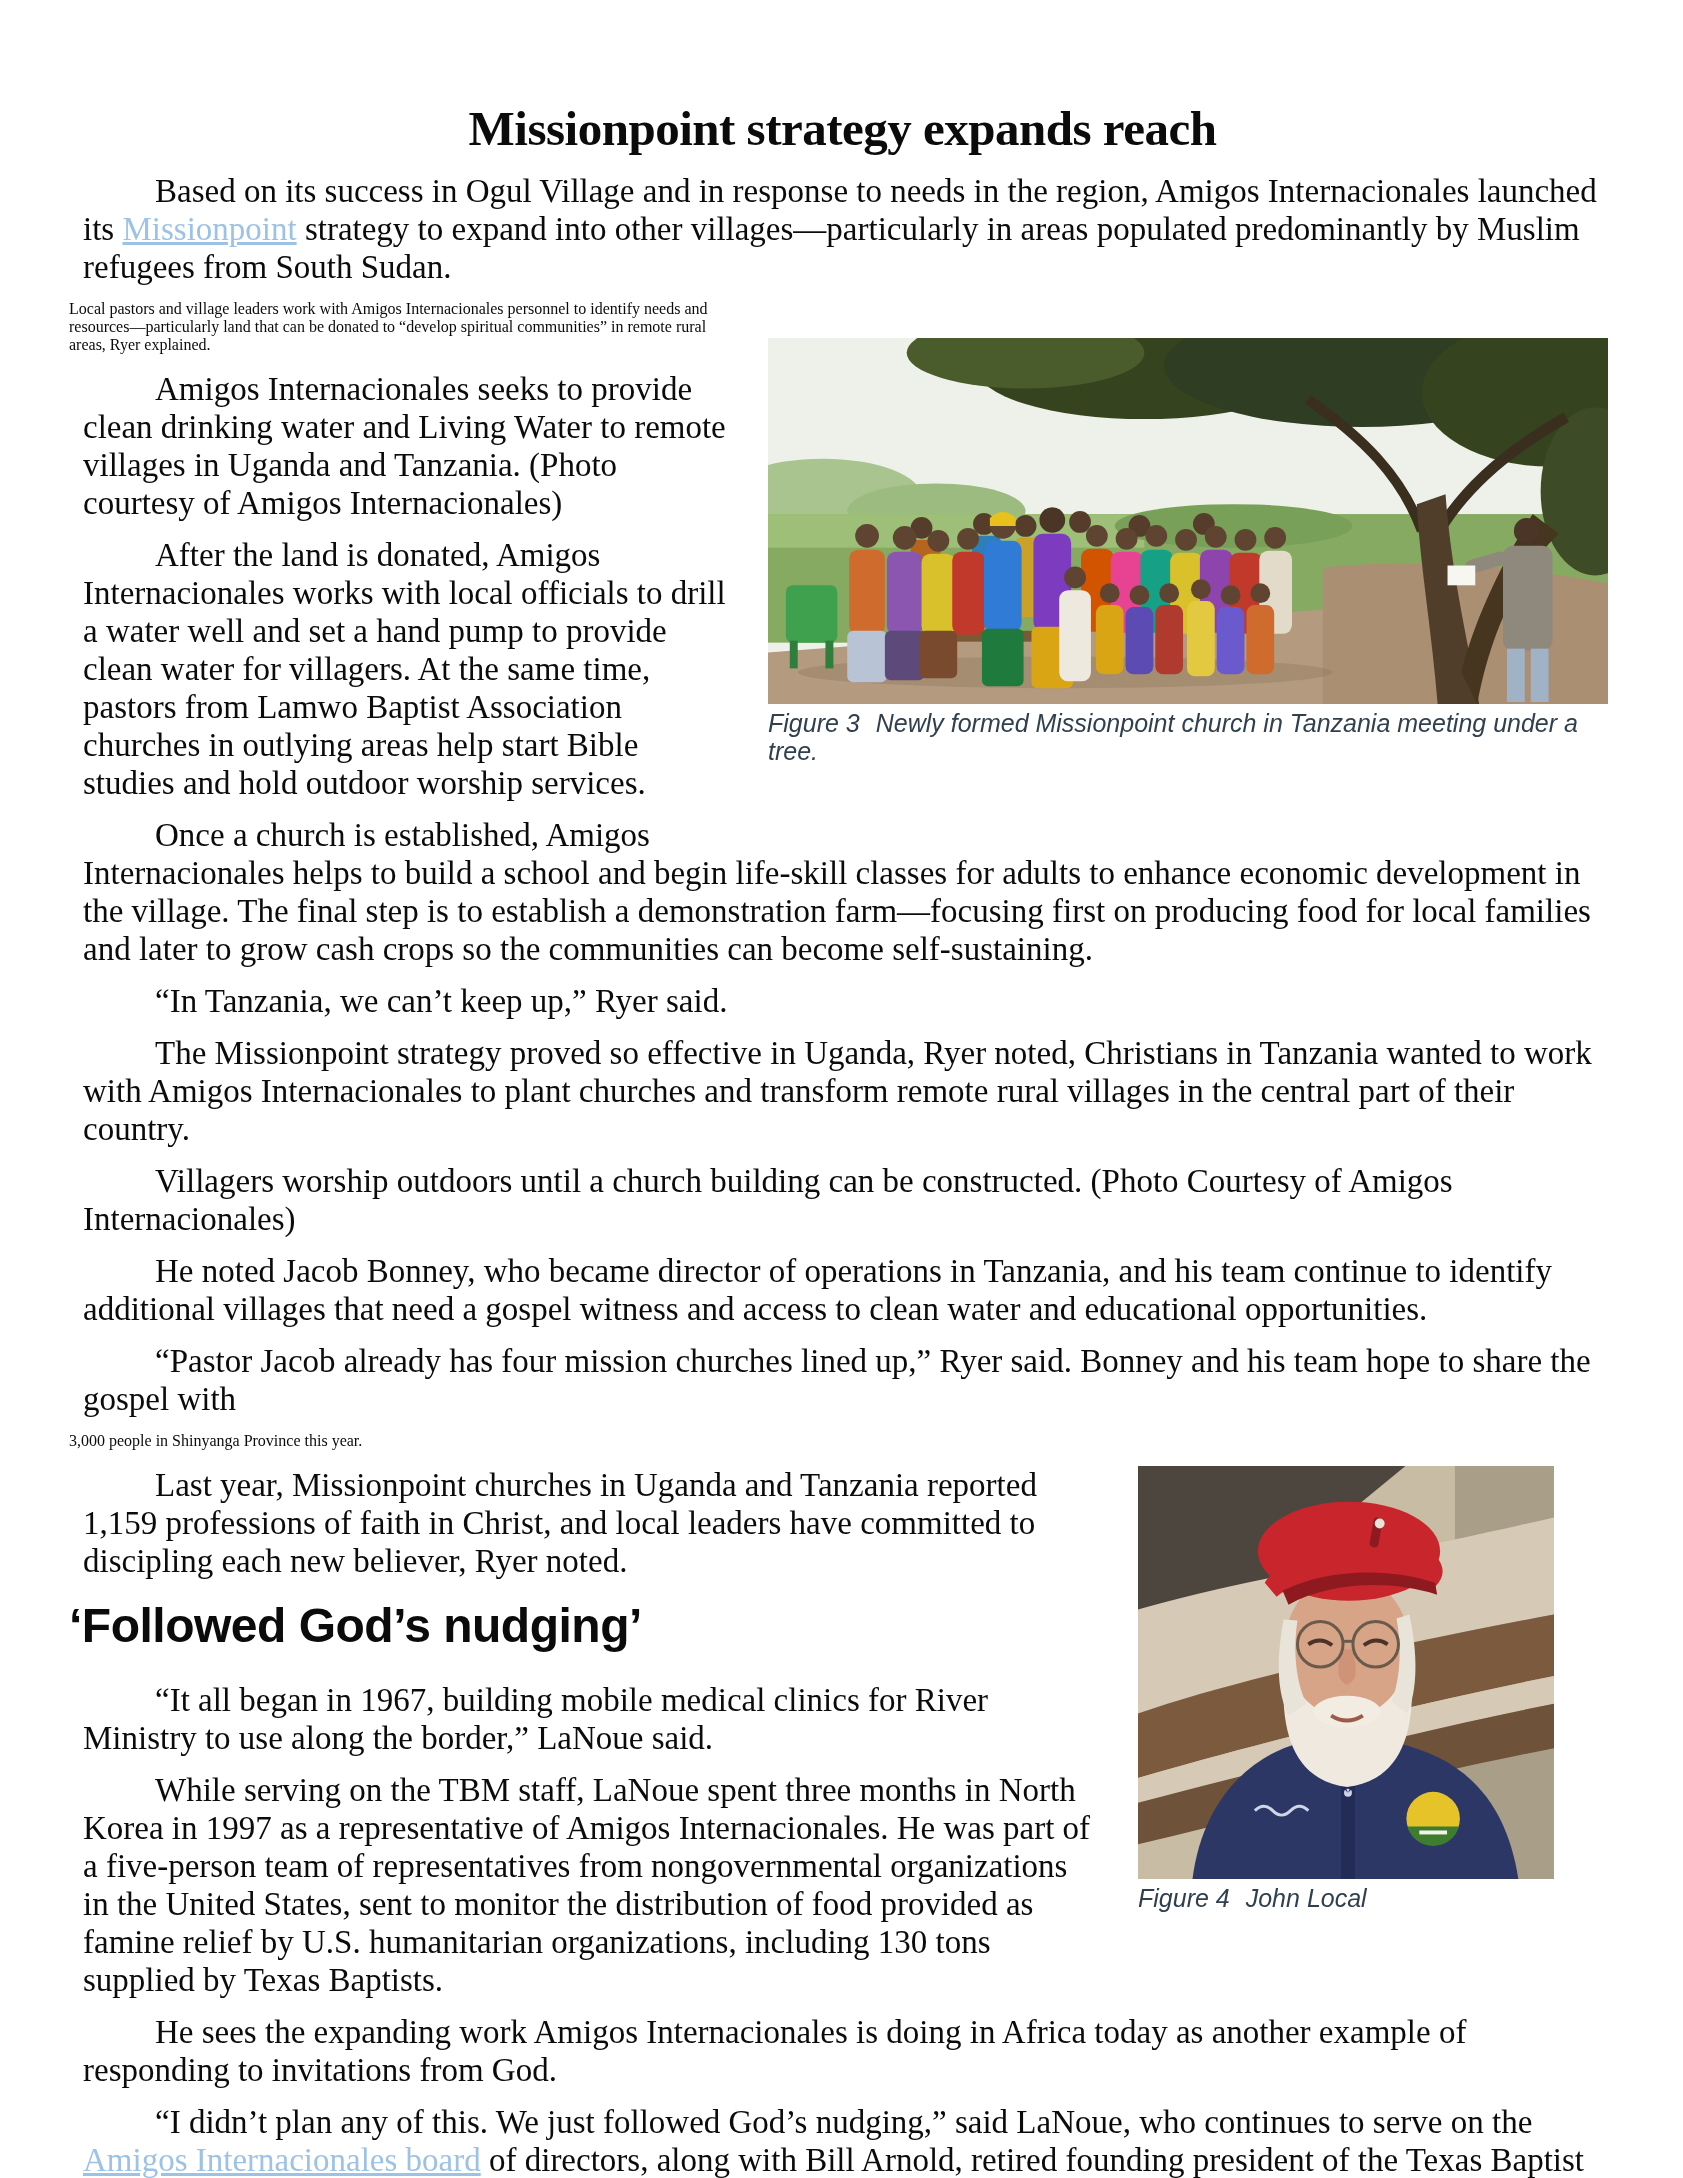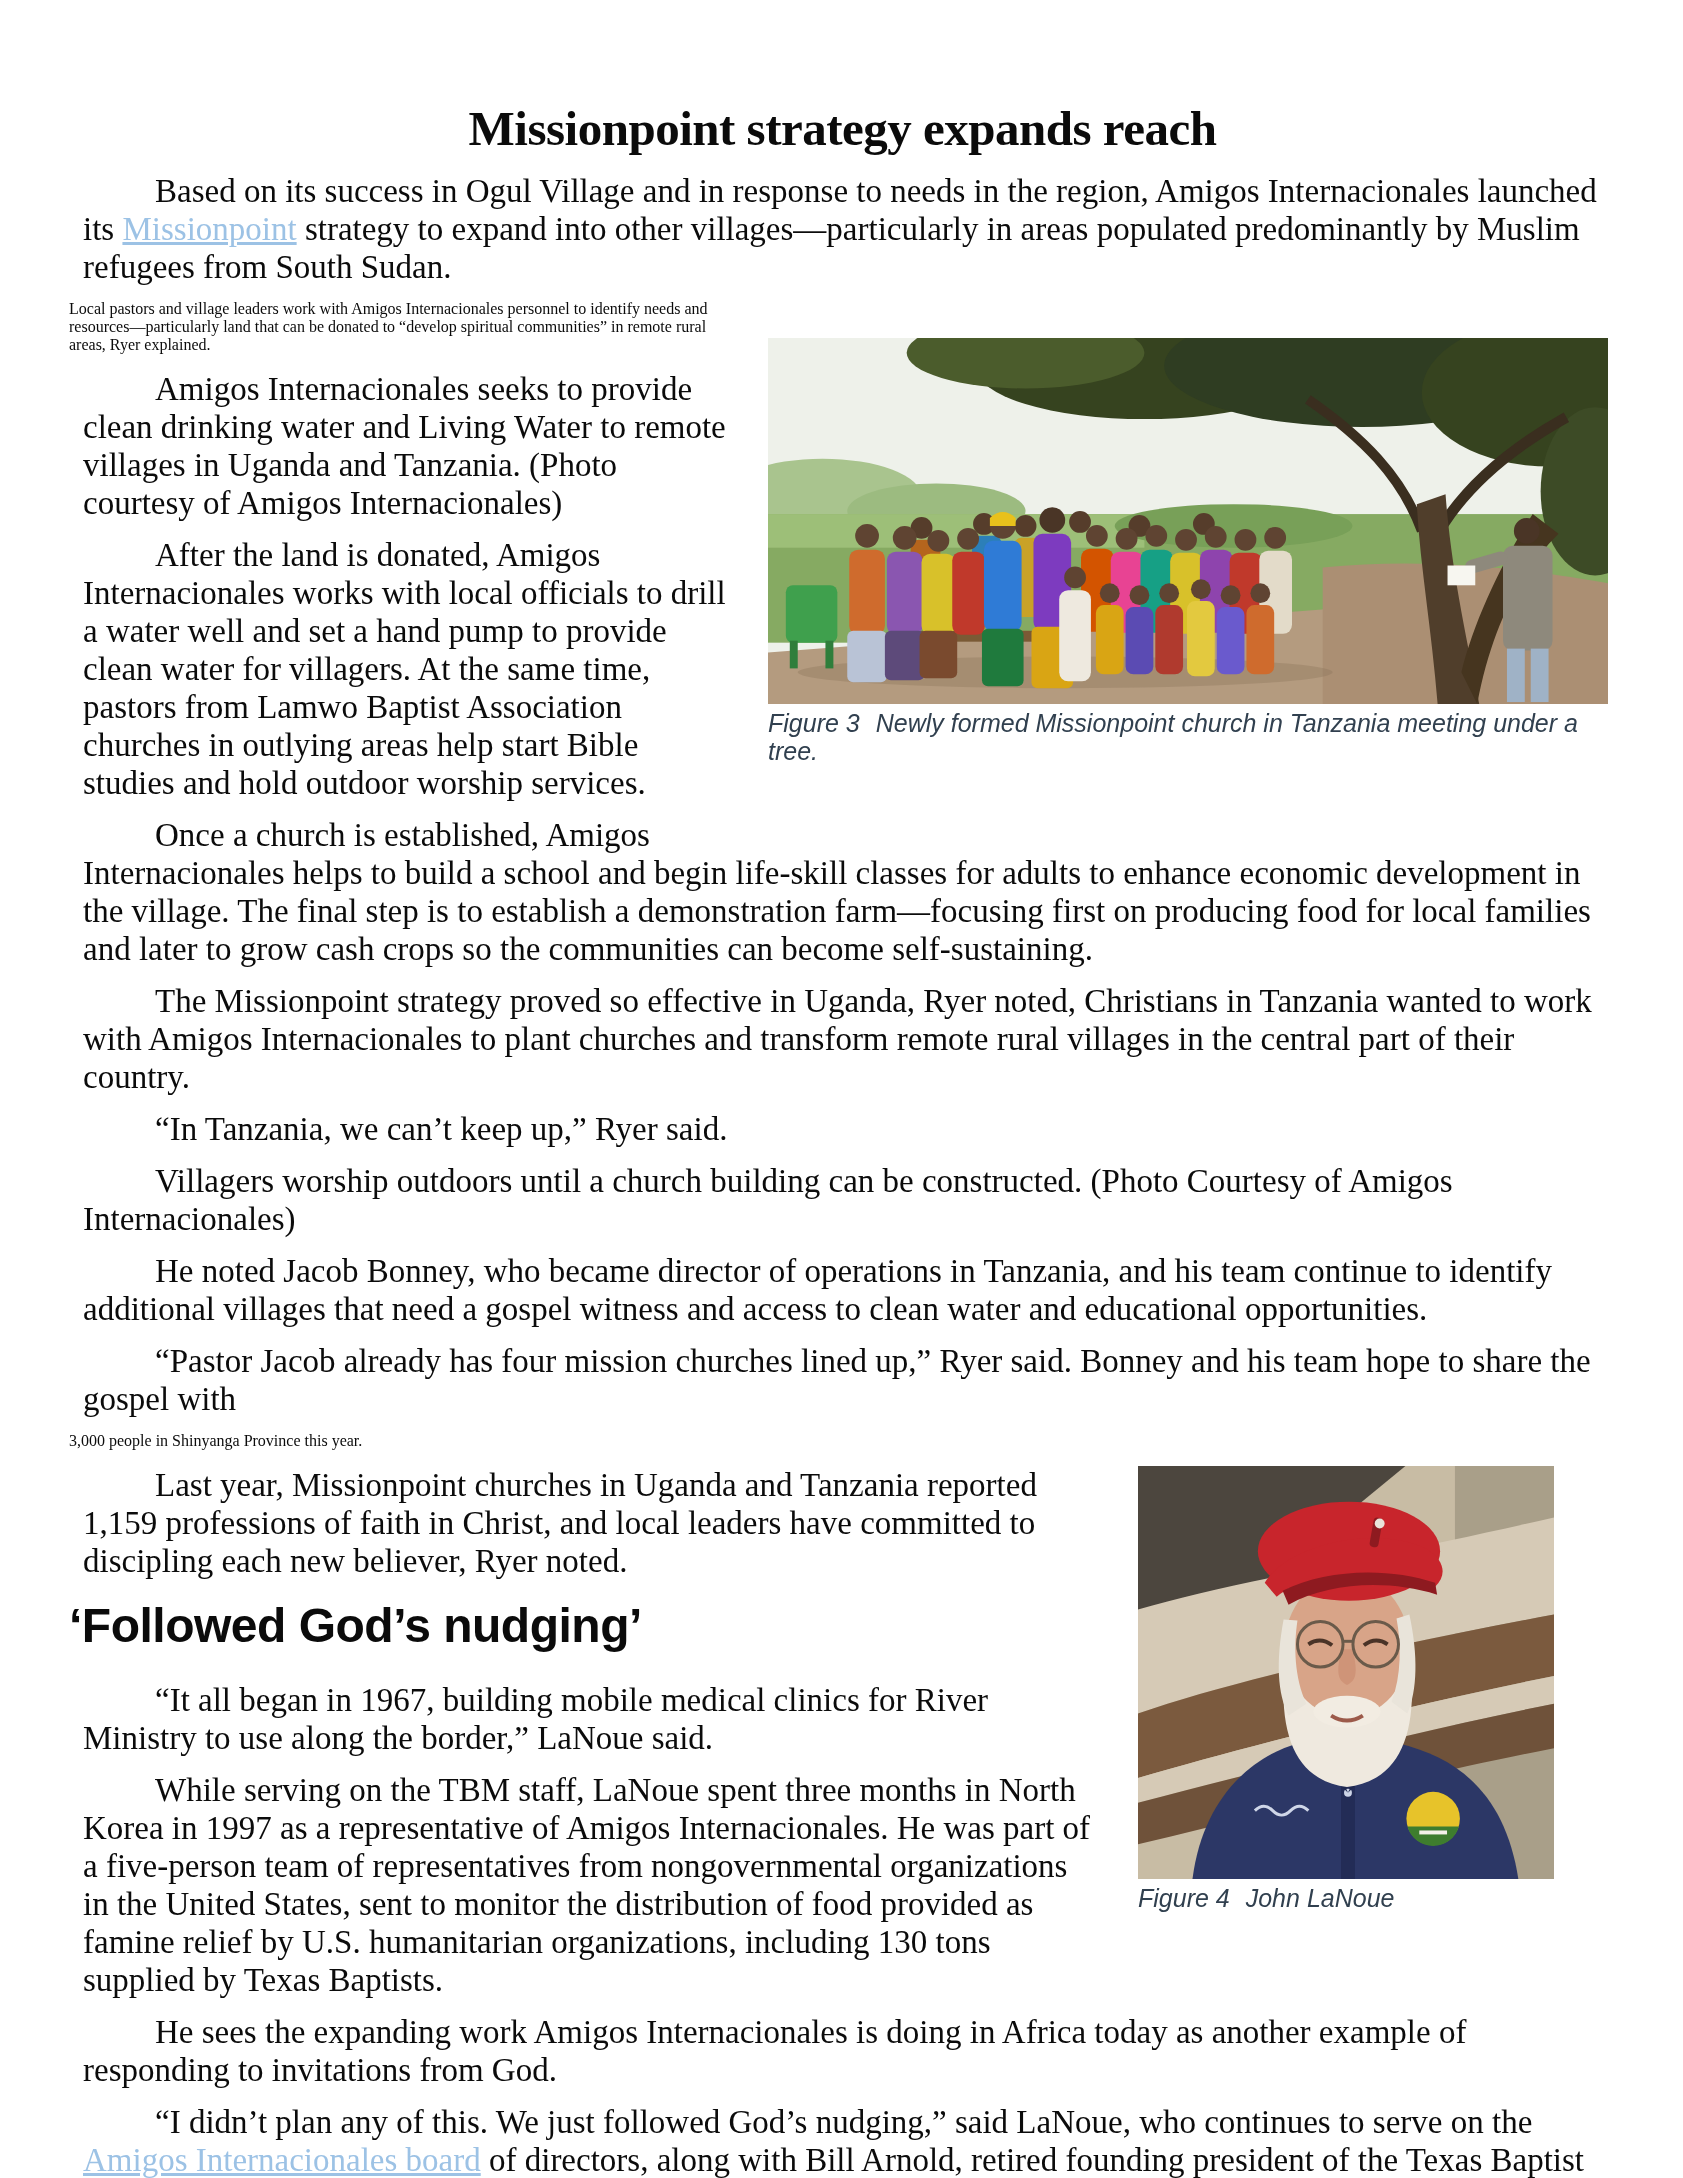--- a/index.html
+++ b/index.html
@@ -175,23 +175,23 @@
     </figure>
     <span>Local pastors and village leaders work with Amigos Internacionales personnel to identify needs and resources—particularly land that can be donated to “develop spiritual communities” in remote rural areas, Ryer explained.</span>
   <p></p>
 
   <p class="body-para"><span>Amigos Internacionales seeks to provide clean drinking water and Living Water to remote villages in Uganda and Tanzania. (Photo courtesy of Amigos Internacionales)</span></p>
 
   <p class="body-para"><span>After the land is donated, Amigos Internacionales works with local officials to drill a water well and set a hand pump to provide clean water for villagers. At the same time, pastors from Lamwo Baptist Association churches in outlying areas help start Bible studies and hold outdoor worship services.</span></p>
 
   <p class="body-para"><span>Once a church is established, Amigos Internacionales helps to build a school and begin life-skill classes for adults to enhance economic development in the village. The final step is to establish a demonstration farm—focusing first on producing food for local families and later to grow cash crops so the communities can become self-sustaining.</span></p>
 
+  <p class="body-para"><span>“In Tanzania, we can’t keep up,” Ryer said.</span></p>
+
   <p class="body-para"><span>The Missionpoint strategy proved so effective in Uganda, Ryer noted, Christians in Tanzania wanted to work with Amigos Internacionales to plant churches and transform remote rural villages in the central part of their country.</span></p>
-
-  <p class="body-para"><span>“In Tanzania, we can’t keep up,” Ryer said.</span></p>
 
   <p class="body-para"><span>Villagers worship outdoors until a church building can be constructed. (Photo Courtesy of Amigos Internacionales)</span></p>
 
 
   <p class="body-para"><span>He noted Jacob Bonney, who became director of operations in Tanzania, and his team continue to identify additional villages that need a gospel witness and access to clean water and educational opportunities.</span></p>
 
   <p class="body-para"><span>“Pastor Jacob already has four mission churches lined up,” Ryer said.  Bonney and his team hope to share the gospel with </span></p><figure class="fig fig-portrait">
       <svg class="photo" viewBox="0 0 420 417" preserveAspectRatio="none" role="img">
         <rect x="0" y="0" width="420" height="417" fill="#c8bca4"></rect>
         <rect x="320" y="0" width="100" height="417" fill="#8f8672" opacity="0.55"></rect>
@@ -222,21 +222,21 @@
         <ellipse cx="213" cy="86" rx="92" ry="50" fill="#c8252c"></ellipse>
         <path d="M128 118 C 150 80, 240 58, 292 84 C 310 96, 312 110, 300 122 C 256 100, 176 102, 140 132 Z" fill="#c8252c"></path>
         <path d="M146 126 C 190 104, 252 102, 300 118 L 302 130 C 252 114, 192 118, 152 140 Z" fill="#8e1a20"></path>
         <rect x="236" y="52" width="9" height="30" rx="4" fill="#8e1a20" transform="rotate(10 240 66)"></rect>
         <circle cx="244" cy="58" r="5" fill="#e9e4da"></circle>
         <circle cx="298" cy="356" r="27" fill="#e7c32a"></circle>
         <path d="M272 364 A 27 27 0 0 0 324 364 Z" fill="#3e7d2e"></path>
         <rect x="284" y="368" width="28" height="4" fill="#f4f1e8"></rect>
         <path d="M118 348 q9 -9 18 0 q9 9 18 0 q9 -9 18 0" stroke="#cfd6e8" stroke-width="3" fill="none"></path>
       </svg>
-      <figcaption class="caption"><span class="cap-label">Figure 4</span><span>John LaNoue</span></figcaption>
+      <figcaption class="caption"><span class="cap-label">Figure 4</span><span>John Local</span></figcaption>
     </figure><span>3,000 people in Shinyanga Province this year.</span><p></p>
 
   <p class="body-para"><span>Last year, Missionpoint churches in Uganda and Tanzania reported 1,159 professions of faith in Christ, and local leaders have committed to discipling each new believer, Ryer noted.</span></p>
 
   <h2 class="doc-subtitle">‘Followed God’s nudging’</h2>
 
 
   <p class="body-para"><span>“It all began in 1967, building mobile medical clinics for River Ministry to use along the border,” LaNoue said.</span></p>
 
   <p class="body-para"><span>While serving on the TBM staff, LaNoue spent three months in North Korea in 1997 as a representative of Amigos Internacionales. He was part of a five-person team of representatives from nongovernmental organizations in the United States, sent to monitor the distribution of food provided as famine relief by U.S. humanitarian organizations, including 130 tons supplied by Texas Baptists.</span></p>

